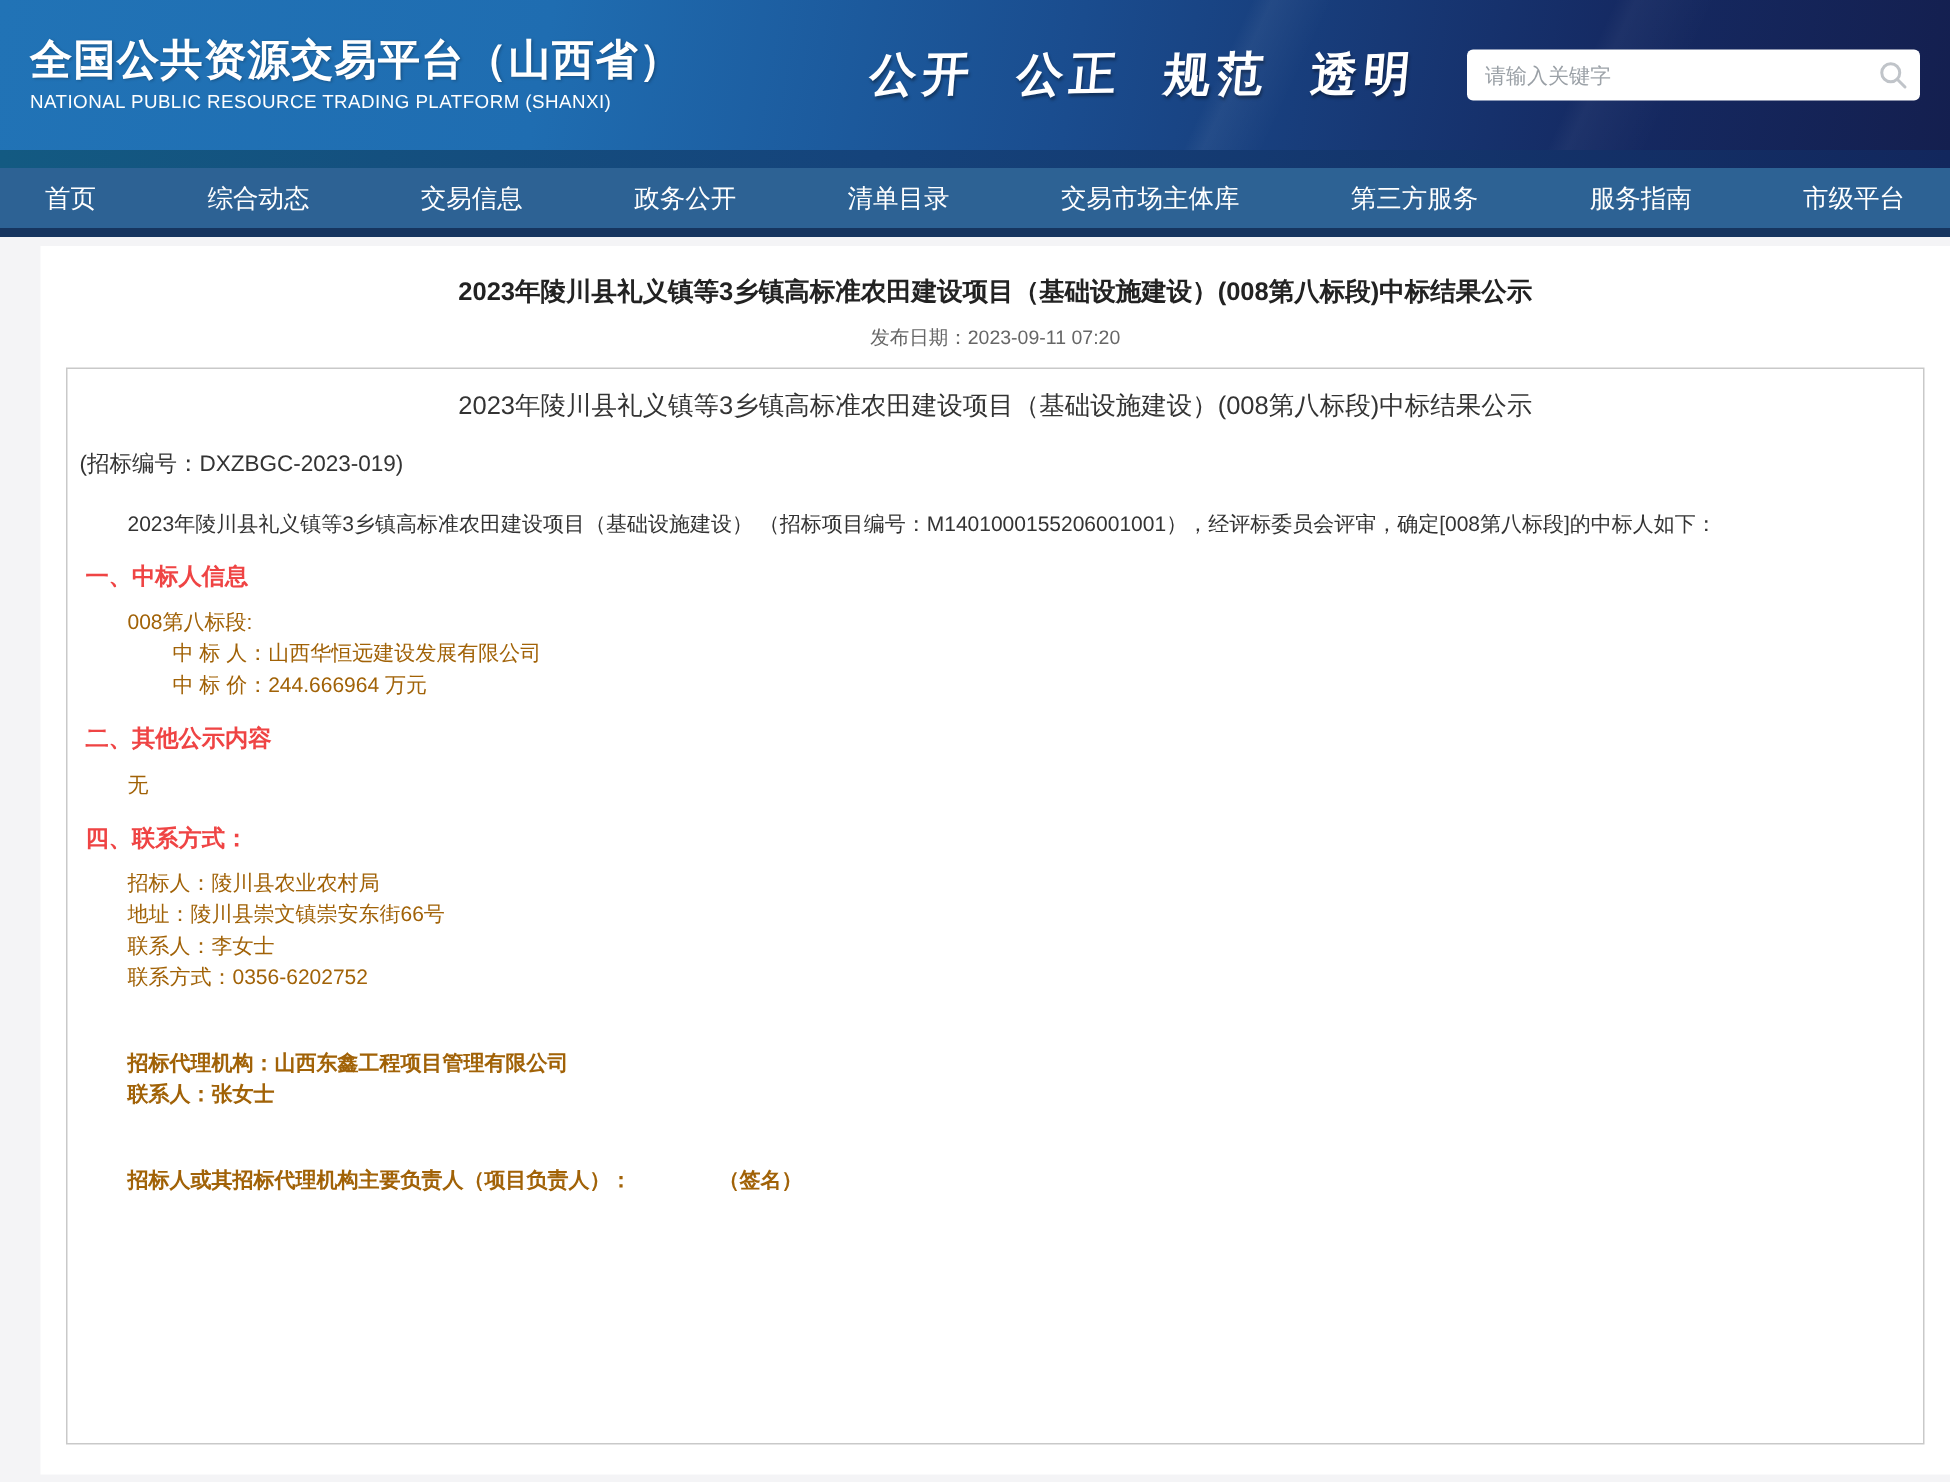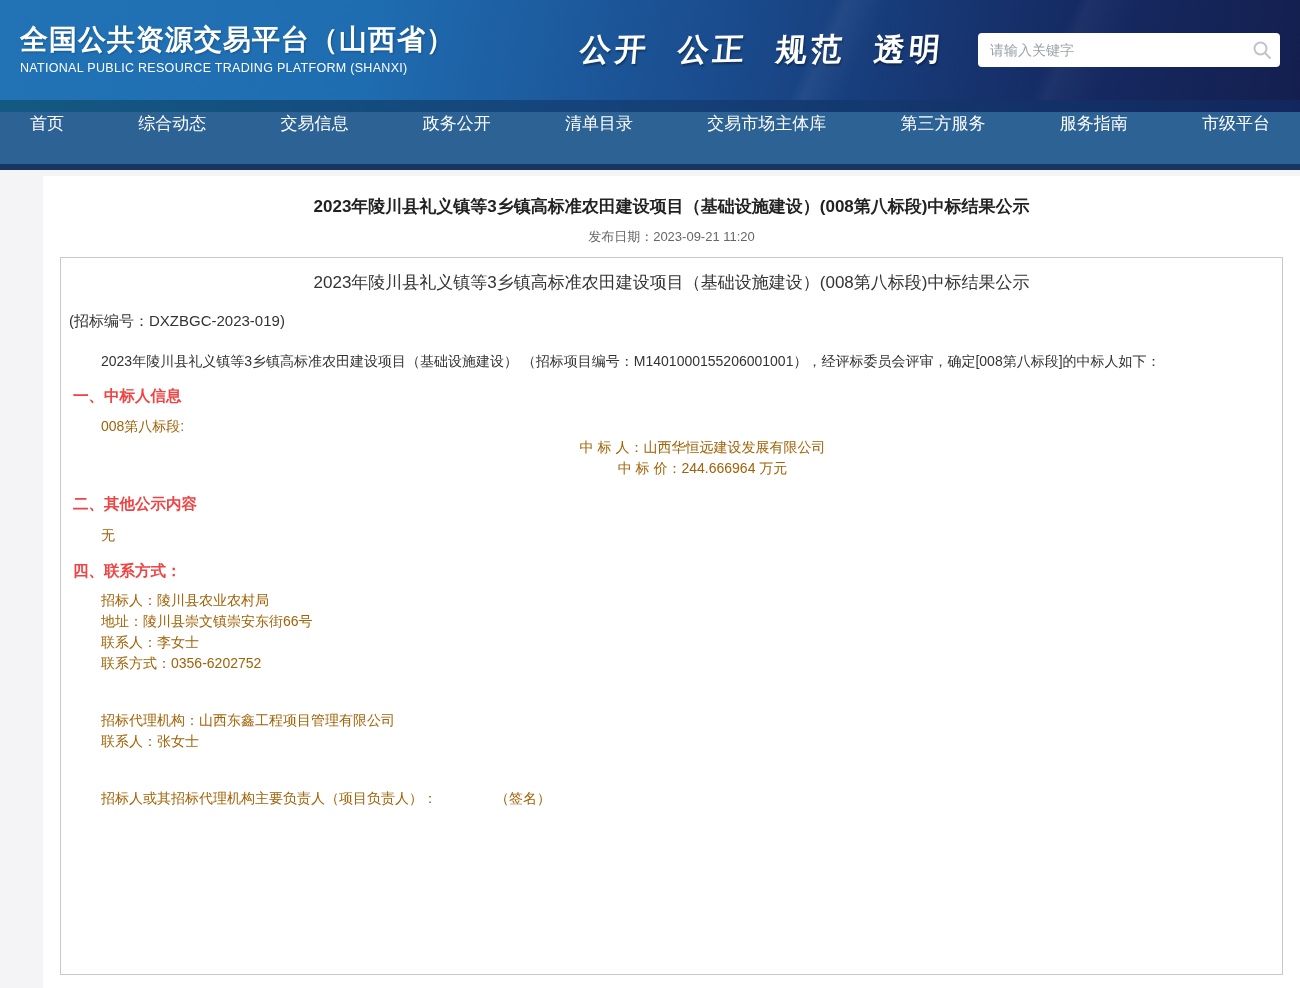--- a/index.html
+++ b/index.html
@@ -52,28 +52,28 @@
   .search-input::placeholder { color:#9aa0a6; }
   .search-icon {
     position:absolute; right:8px; top:7px; width:20px; height:20px; cursor:pointer;
   }
   
   .sub-band {
     height:12px;
     background:linear-gradient(90deg,#135a82 0%,#15437b 45%,#12275d 100%);
   }
   .nav {
-    height:52px; background:#2d6294;
-    display:flex; align-items:flex-start; justify-content:space-between;
+    height:40px; background:#2d6294;
+    display:flex; align-items:center; justify-content:space-between;
     padding:0 30px;
   }
   .nav a { color:#fff; font-size:17px; text-decoration:none; white-space:nowrap; cursor:pointer; }
   .nav-strip { height:6px; background:#16355f; }
   
-  .page { padding:6px 0 0 27px; background:#f4f4f6;margin-left:16px; }
+  .page { padding:6px 0 0 27px; background:#f4f4f6; }
   .panel {
     background:#fff; height:819px; padding-top:19px; position:relative;
   }
   .art-title { text-align:center; font-size:17px; font-weight:bold; color:#222; }
   .art-date { text-align:center; font-size:13px; color:#666; margin-top:10px; }
   .docbox {
     margin:11px 17px 0 17px;
     border:1px solid #c9c9c9;
     height:718px;
     padding:14px 8px 0 8px;
@@ -85,25 +85,25 @@
     font-size:14px; color:#333; line-height:20px;
     text-indent:2em; margin-top:20px; padding:0 24px 0 4px;
   }
   .sec-h {
     font-size:15.5px; font-weight:bold; color:#ef4444;
     margin-top:16px; padding-left:4px; line-height:20px;font-family:Liberation Mono, monospace;
   }
   .line {
     font-size:14px; color:#a16207; line-height:21px; padding-left:32px;
   }
-  .line.deep { padding-left:62px;text-align:center; }
+  .line.deep { padding-left:62px; }
   .mt8  { margin-top:8px; }
   .mt9  { margin-top:9px; }
   .mt10 { margin-top:10px; }
-  .mt36 { margin-top:36px; }
+  .mt36 { margin-top:36px;font-weight:bold; }
   .sig-suffix-1 { margin-left:58px; }
 </style>
 </head>
 <body>
 
 <div class="header">
   <div class="logo-block">
     <div class="logo-title">全国公共资源交易平台（山西省）</div>
     <div class="logo-sub">NATIONAL PUBLIC RESOURCE TRADING PLATFORM (SHANXI)</div>
   </div>
@@ -136,21 +136,21 @@
   <a>第三方服务</a>
   <a>服务指南</a>
   <a>市级平台</a>
 </div>
 
 <div class="nav-strip"></div>
 
 <div class="page">
   <div class="panel">
     <div class="art-title">2023年陵川县礼义镇等3乡镇高标准农田建设项目（基础设施建设）(008第八标段)中标结果公示</div>
-    <div class="art-date">发布日期：2023-09-21 11:20</div>
+    <div class="art-date">发布日期：2023-09-11 07:20</div>
 
     <div class="docbox">
       <div class="doc-title">2023年陵川县礼义镇等3乡镇高标准农田建设项目（基础设施建设）(008第八标段)中标结果公示</div>
       <div class="doc-code">(招标编号：DXZBGC-2023-019)</div>
       <p class="doc-intro">2023年陵川县礼义镇等3乡镇高标准农田建设项目（基础设施建设） （招标项目编号：M1401000155206001001），经评标委员会评审，确定[008第八标段]的中标人如下：</p>
 
       <div class="sec-h">一、中标人信息</div>
       <div class="line mt9">008第八标段:</div>
       <div class="line deep">中 标 人：山西华恒远建设发展有限公司</div>
       <div class="line deep">中 标 价：244.666964 万元</div>

